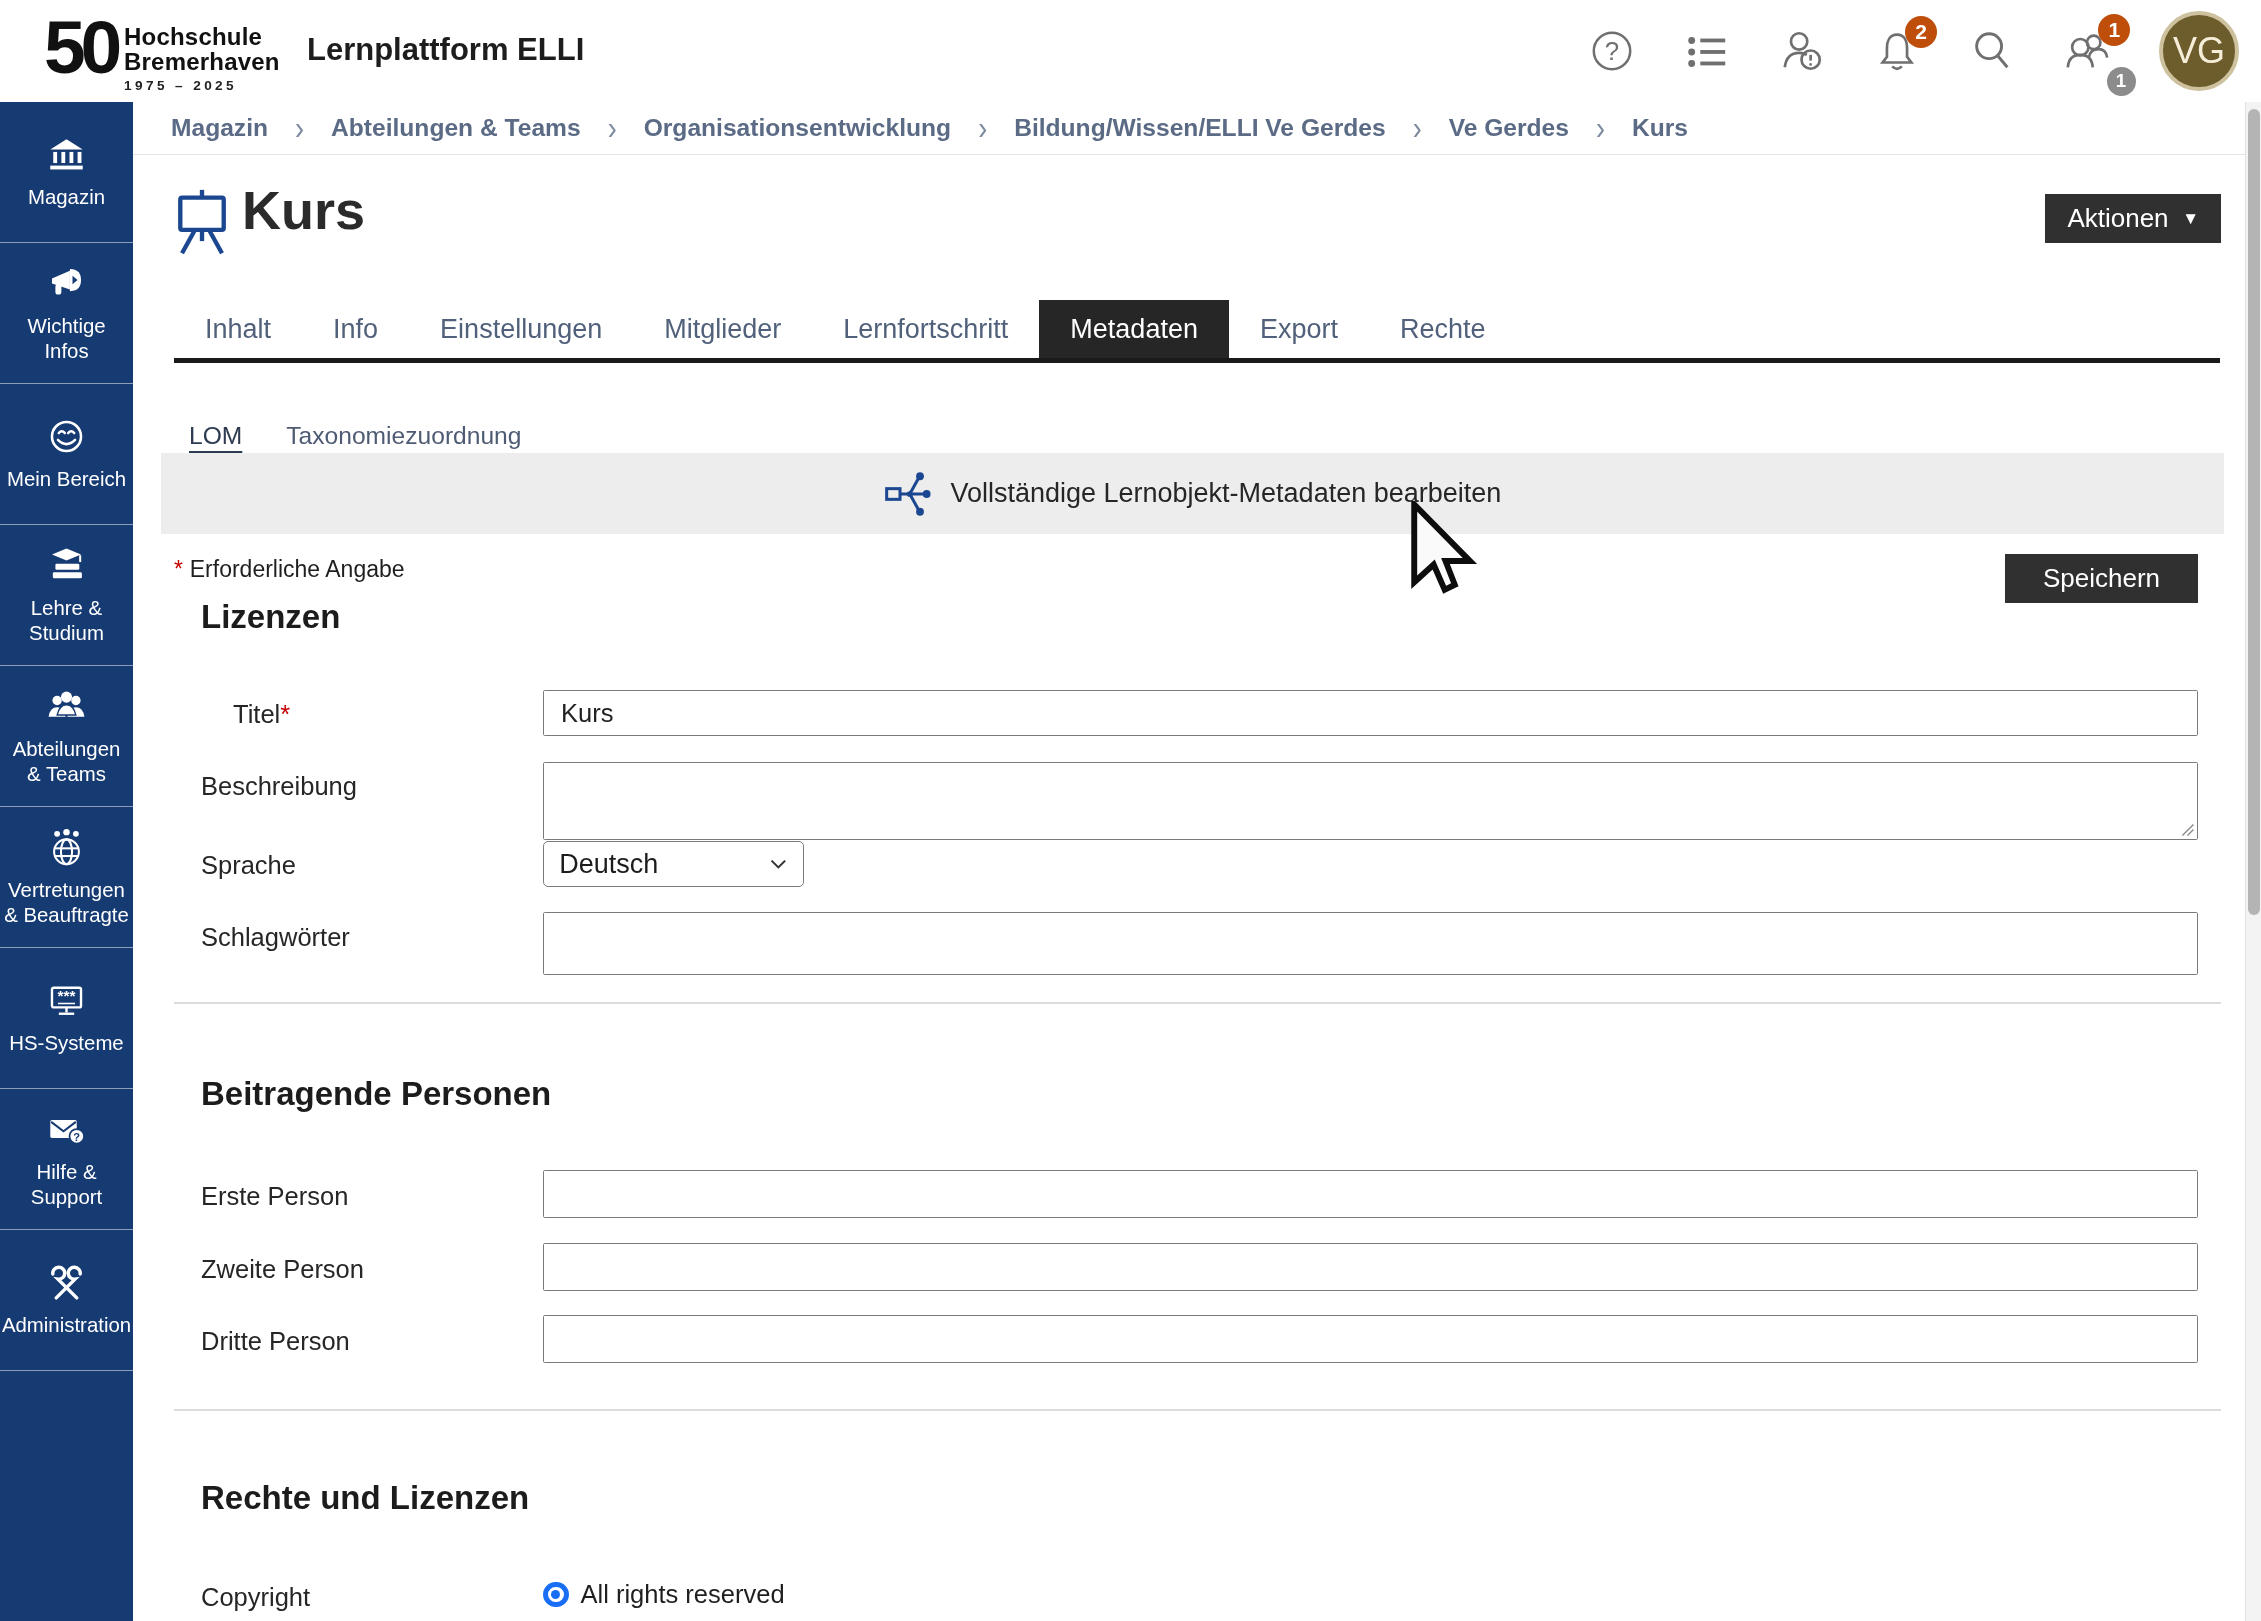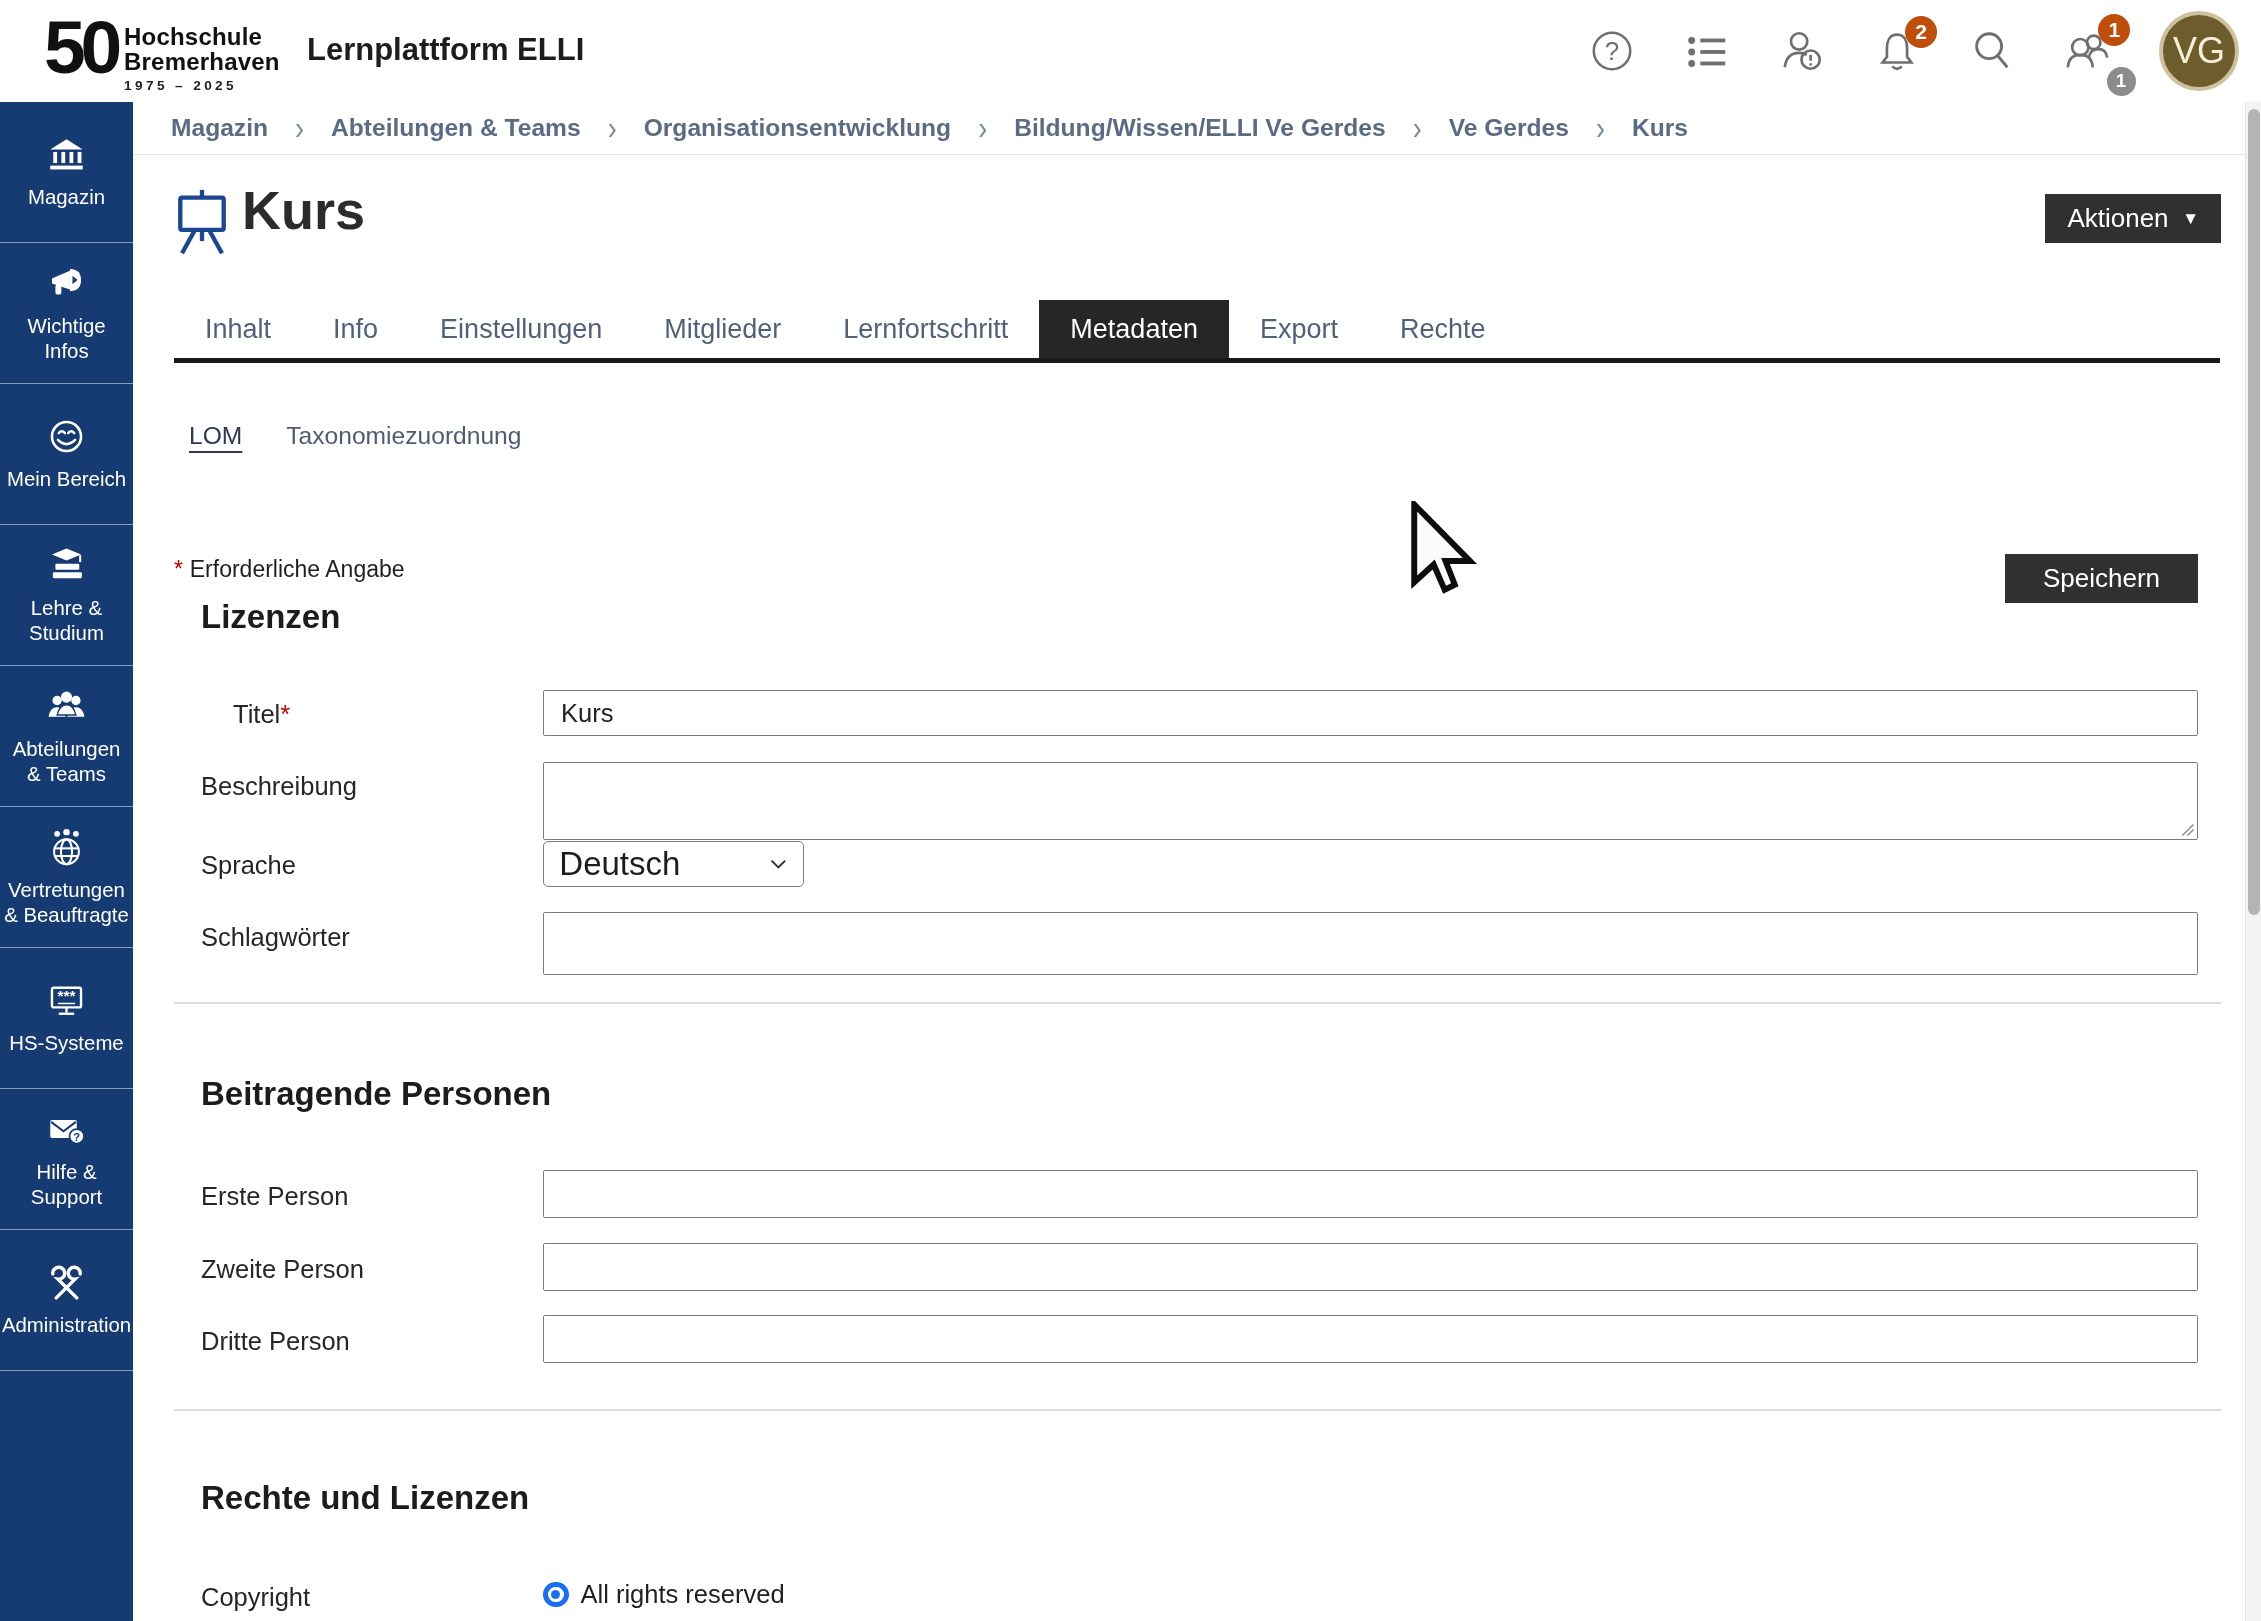--- a/index.html
+++ b/index.html
@@ -74,21 +74,21 @@
   .f-star { color:#c40000; }
 
   .t-input { position:absolute; left:410px; width:1655px; border:1.7px solid #7a7a7a; border-radius:1.7px;
              background:#fff; font-size:25.5px; color:#222; padding:0 17px;
              font-family:"Liberation Sans", sans-serif; }
   .t-area  { position:absolute; left:410px; width:1655px; border:1.7px solid #7a7a7a; border-radius:1.7px; background:#fff; }
   .grip { position:absolute; right:2.5px; bottom:2.5px; width:15.3px; height:15.3px; }
 
   .select-box { position:absolute; left:410px; width:261px; height:46px; border:1.7px solid #7a7a7a; border-radius:5.1px;
                 background:#fff; display:flex; align-items:center; justify-content:space-between;
-                padding:0 15.3px; font-size:33px; color:#1c1c1c; cursor:pointer; }
+                padding:0 15.3px; font-size:27px; color:#1c1c1c; cursor:pointer; }
 
   .divider { position:absolute; left:41px; width:2047px; height:1.7px; background:#dcdcdc; }
 
   .radio-row { position:absolute; left:410px; display:flex; align-items:center; gap:12px; }
   .radio { width:25.5px; height:25.5px; border-radius:50%; border:5.1px solid #1a6ef5; background:#fff;
            display:flex; align-items:center; justify-content:center; cursor:pointer; }
   .radio::after { content:""; width:9.3px; height:9.3px; border-radius:50%; background:#1a6ef5; }
   .radio-label { font-size:25.5px; color:#1f1f1f; }
 
   
@@ -297,20 +297,34 @@
       <div class="tab active">Metadaten</div>
       <div class="tab">Export</div>
       <div class="tab">Rechte</div>
     </div>
 
     <div class="subtabs">
       <div class="subtab active">LOM</div>
       <div class="subtab">Taxonomiezuordnung</div>
     </div>
 
+    <div class="banner">
+      <svg viewBox="0 0 54 54" fill="none" stroke="#1b4690" stroke-width="3.4">
+        <rect x="3" y="21" width="15" height="12"></rect>
+        <line x1="18" y1="27" x2="29" y2="27"></line>
+        <circle cx="29" cy="27" r="3.2" fill="#1b4690" stroke="none"></circle>
+        <line x1="29" y1="27" x2="39" y2="9"></line>
+        <line x1="29" y1="27" x2="45" y2="27"></line>
+        <line x1="29" y1="27" x2="39" y2="45"></line>
+        <circle cx="40.5" cy="7" r="4.4" fill="#1b4690" stroke="none"></circle>
+        <circle cx="48" cy="27" r="4.4" fill="#1b4690" stroke="none"></circle>
+        <circle cx="40.5" cy="47" r="4.4" fill="#1b4690" stroke="none"></circle>
+      </svg>
+      <span class="banner-text">Vollständige Lernobjekt-Metadaten bearbeiten</span>
+    </div>
 
     <div class="required-note">
       <span class="req-star">*</span><span>Erforderliche Angabe</span>
     </div>
     <button class="save-btn">Speichern</button>
 
     <h2 class="section-h" style="top:441px;">Lizenzen</h2>
 
     <div class="f-label" style="top:543px;margin-left:32px;">
       <span>Titel</span><span class="f-star">*</span>

